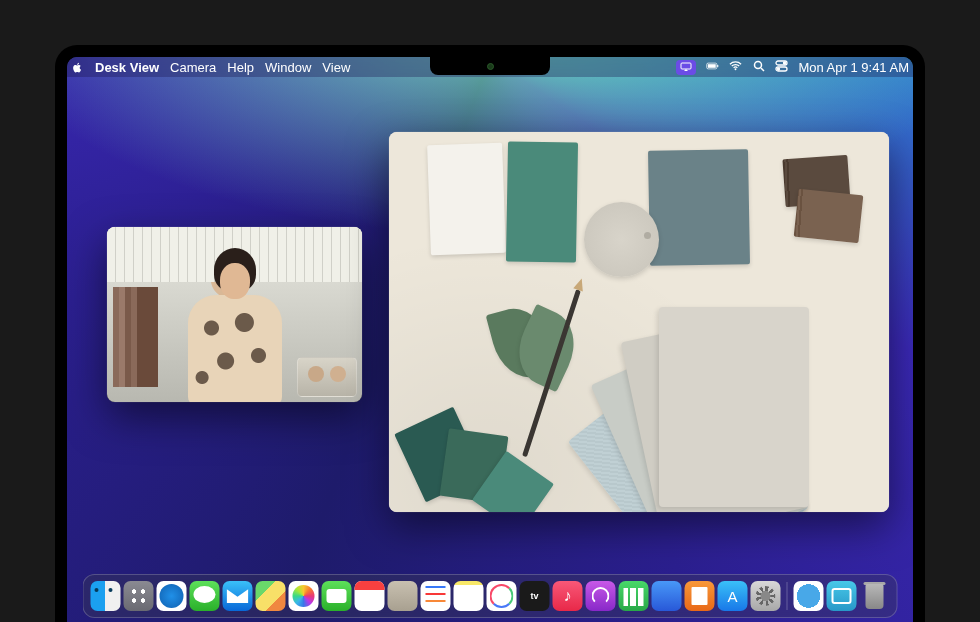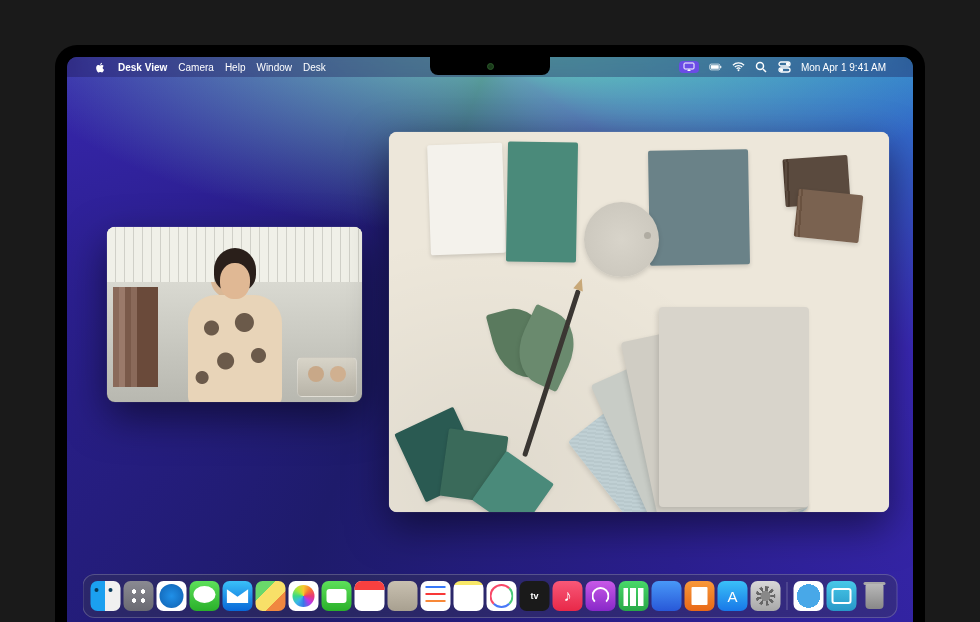--- a/index.html
+++ b/index.html
@@ -49,28 +49,28 @@
     content:""; width:5px; height:5px; border-radius:50%;
     background:#1a3a1a; border:1px solid #2a5a2a;
   }
   
   .menubar {
     position: absolute; top:0; left:0; right:0;
     height: 20px;
     background: rgba(30,20,80,0.35);
     backdrop-filter: blur(10px);
     display:flex; align-items:center;
-    padding: 0 27px;
-    font-size: 10px;
+    padding: 0 4px;
+    font-size: 13px;
     color: #fff;
     z-index:40;
   }
   .menubar .left { display:flex; align-items:center; gap:11px; }
   .menubar .left .app { font-weight:600; }
-  .menubar .right { margin-left:auto; display:flex; align-items:center; gap:10px; }
+  .menubar .right { margin-left:auto; display:flex; gap:10px; }
   .menubar .icon { width:13px; height:13px; display:flex; align-items:center; justify-content:center; }
   .apple-logo svg { width:11px; height:11px; fill:#fff; }
   .status-pill { background:#6b4ce6; border-radius:4px; padding:1px 4px; display:flex; align-items:center;}
   
   .window {
     position:absolute;
     border-radius:8px;
     overflow:hidden;
     box-shadow: 0 15px 40px rgba(0,0,0,0.5), 0 0 0 0.5px rgba(255,255,255,0.15);
   }
@@ -229,21 +229,21 @@
       <div class="left">
         <span class="icon apple-logo">
           <svg viewBox="0 0 16 16">
               <path d="M11.2 8.5c0-1.8 1.5-2.7 1.5-2.7-0.8-1.2-2.1-1.4-2.6-1.4-1.1-0.1-2.1 0.6-2.7 0.6s-1.4-0.6-2.3-0.6c-1.2 0-2.3 0.7-2.9 1.8-1.2 2.2-0.3 5.4 0.9 7.2 0.6 0.9 1.3 1.8 2.2 1.8 0.9 0 1.2-0.6 2.3-0.6s1.4 0.6 2.3 0.6c1 0 1.6-0.9 2.2-1.8 0.7-1 1-2 1-2.1 0 0-1.9-0.7-1.9-2.8zM9.5 3.2c0.5-0.6 0.8-1.4 0.7-2.2-0.7 0-1.5 0.5-2 1.1-0.4 0.5-0.8 1.4-0.7 2.2 0.8 0 1.6-0.4 2-1.1z"></path>
             </svg>
         </span>
         <span class="app">Desk View</span>
         <span>Camera</span>
         <span>Help</span>
         <span>Window</span>
-        <span>Desk</span>
+        <span>View</span>
       </div>
       <div class="right">
         <span class="status-pill">
           <svg width="12" height="10" viewBox="0 0 12 10" fill="#fff">
               <rect x="1" y="1" width="10" height="6" rx="1" fill="none" stroke="#fff"></rect>
               <path d="M4 9 L6 7 L8 9 Z"></path>
             </svg>
         </span>
         <span class="icon">
           <svg width="18" height="10" viewBox="0 0 18 10" fill="none" stroke="#fff">

